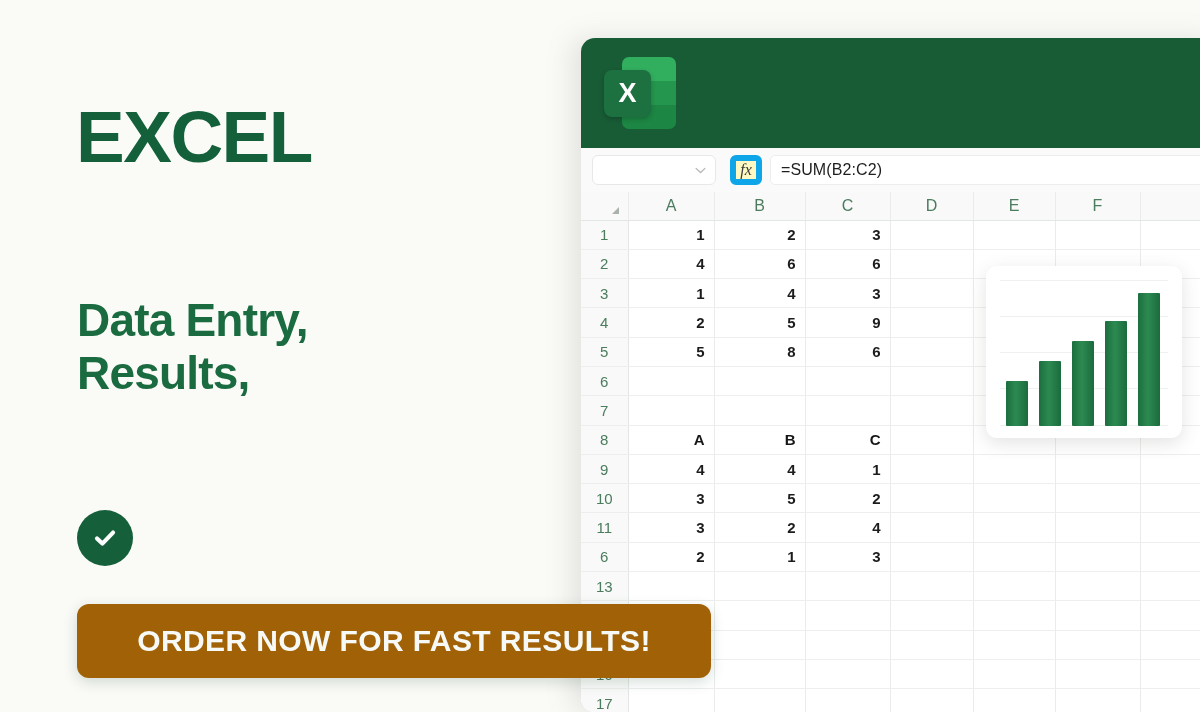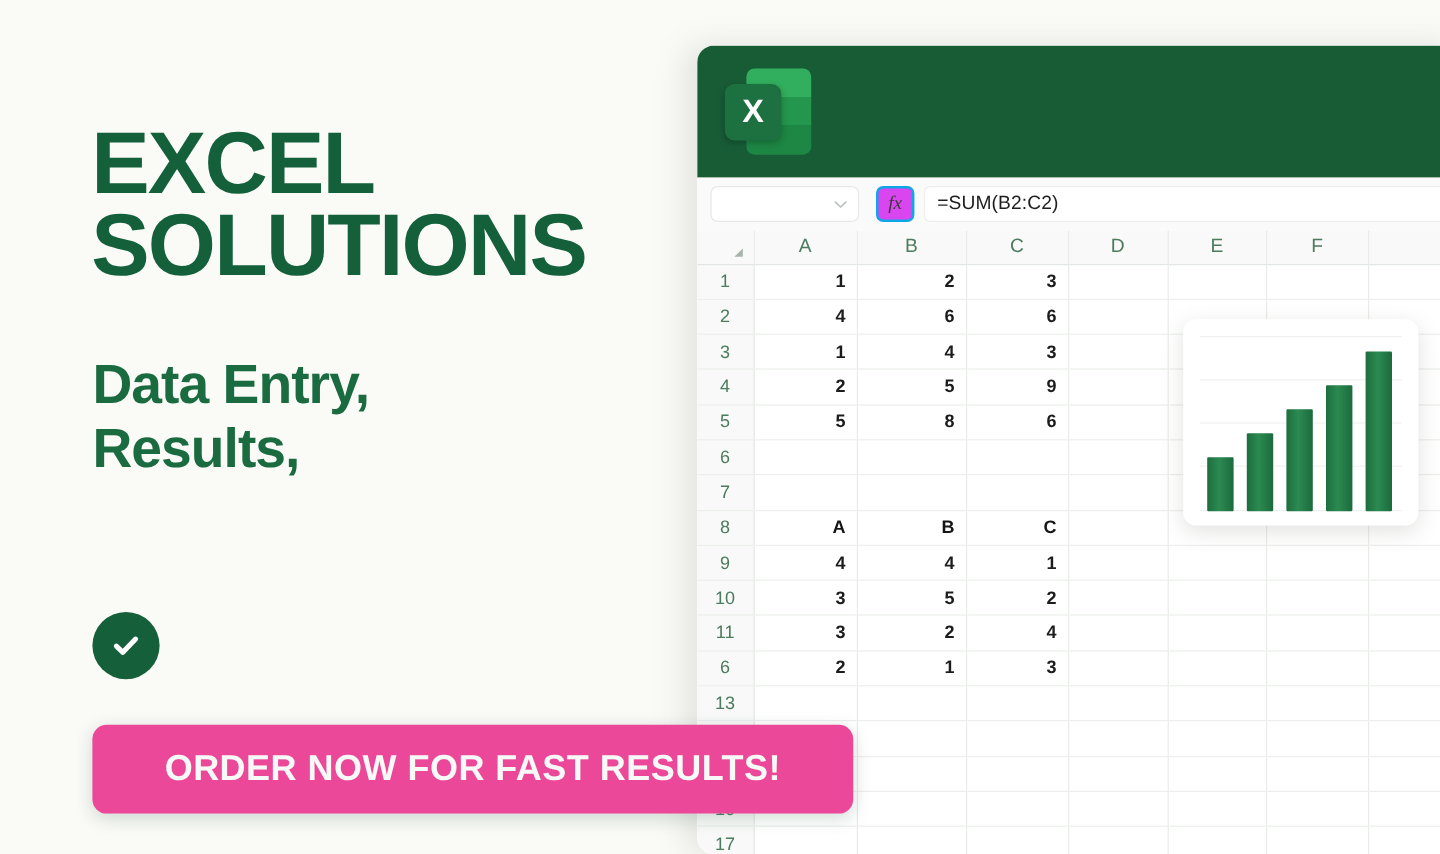--- a/index.html
+++ b/index.html
@@ -36,21 +36,21 @@
     position:absolute; left:77px; top:510px;
     width:56px; height:56px; border-radius:50%;
     background:#15603A;
     display:flex; align-items:center; justify-content:center;
   }
   .check-badge svg { display:block; }
 
   .cta {
     position:absolute; left:77px; top:604px;
     width:634px; height:74px;
-    background:#ec4899; border-radius:12px;
+    background:#a16207; border-radius:12px;
     display:flex; align-items:center; justify-content:center;
     color:#F7F9F6;
     font-size:30px; font-weight:bold; letter-spacing:0.4px;
     text-transform:uppercase;
     box-shadow:0 4px 14px rgba(20,70,45,0.18);
     border:none; cursor:pointer;
     font-family:"Liberation Sans", sans-serif;
   }
 
   
@@ -96,21 +96,21 @@
     width:124px; height:30px;
     background:#FFFFFF; border:1px solid #E8E8E6; border-radius:6px;
     display:flex; align-items:center; justify-content:flex-end;
     padding-right:9px;
     font-size:13px; color:#2F2F2F;
   }
   .chev { width:11px; height:7px; display:block; }
   .fx-box {
     margin-left:14px;
     width:32px; height:30px;
-    background:#d946ef; border:2px solid #0ea5e9; border-radius:6px;
+    background:#fef9c3; border:6px solid #0ea5e9; border-radius:6px;
     display:flex; align-items:center; justify-content:center;
     font-family:"Liberation Serif", serif;
     font-style:italic; font-size:16px; color:#3A3A3A;
   }
   .formula-input {
     margin-left:8px;
     flex:1; height:30px;
     background:#FFFFFF; border:1px solid #EDEDEB; border-left:1px solid #EDEDEB;
     border-radius:5px 0 0 5px;
     display:flex; align-items:center; padding-left:10px;
@@ -197,21 +197,20 @@
 
   .cta-overlap { z-index:20; }
 </style>
 </head>
 <body>
 
 <div class="promo">
 
   <div class="headline">
     <span class="l1">EXCEL</span>
-    <span class="l2">SOLUTIONS</span>
   </div>
 
   <div class="subhead">
     <span>Data Entry,</span>
     <span>Results,</span>
   </div>
 
   <div class="check-badge">
     <svg width="30" height="30" viewBox="0 0 30 30" aria-hidden="true">
       <path d="M7 15.4 L12.4 20.6 L23 9.6" stroke="#FFFFFF" stroke-width="4.2" fill="none" stroke-linecap="round" stroke-linejoin="round"></path>

